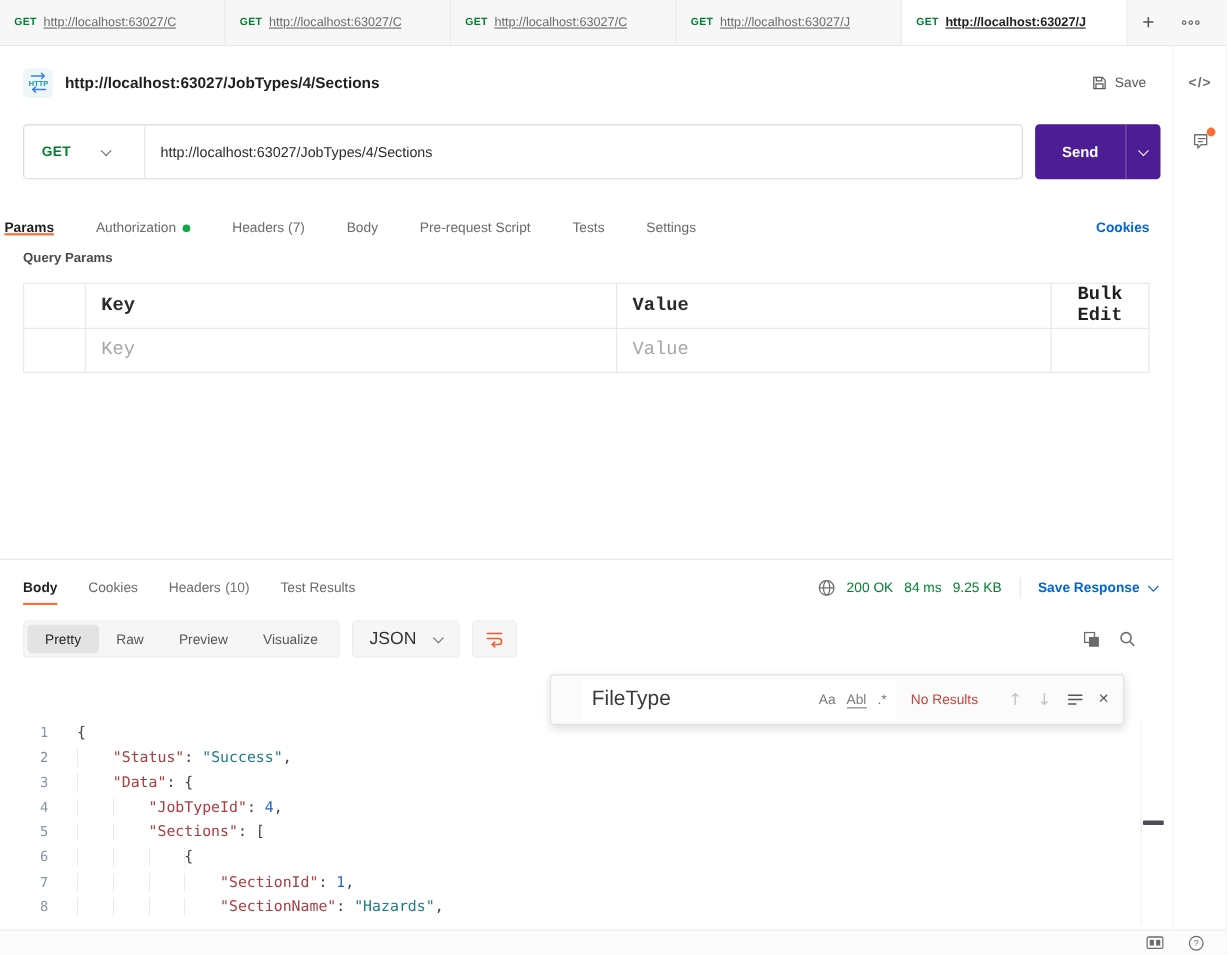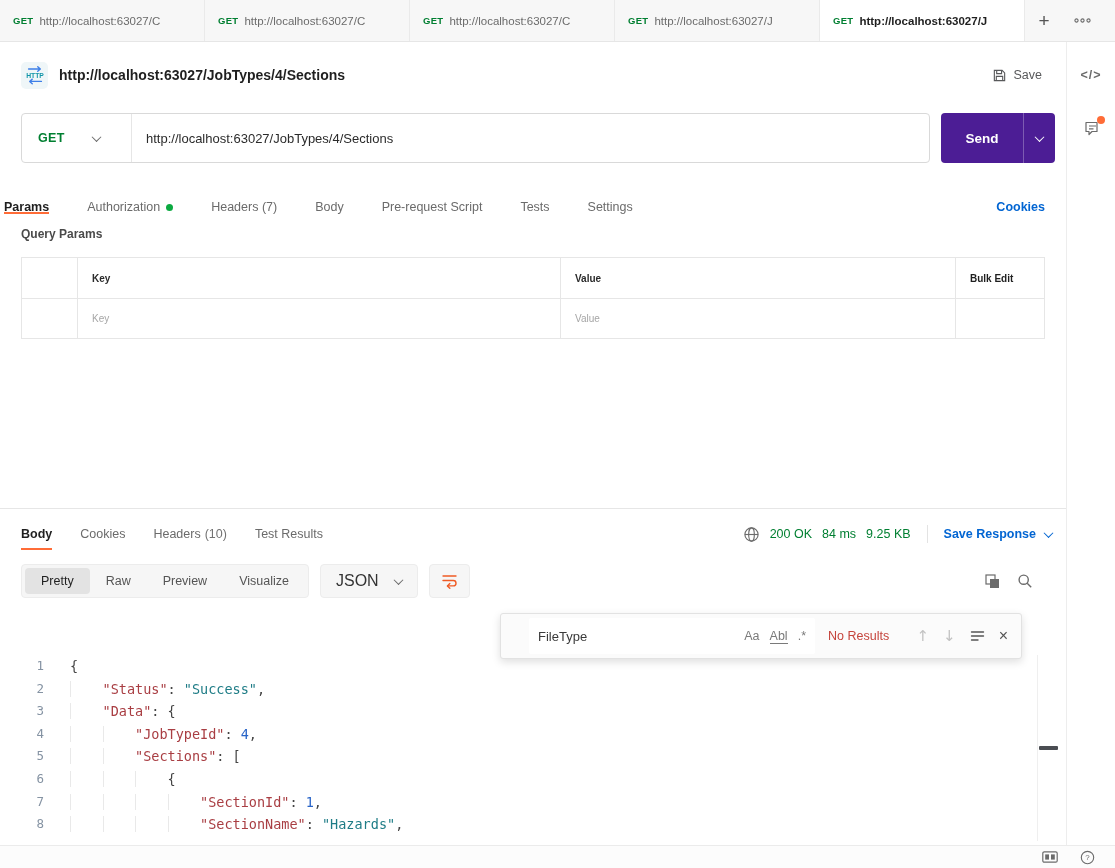--- a/index.html
+++ b/index.html
@@ -15,21 +15,21 @@
     position: absolute; top:0; left:0; right:0; height:42px;
     background:#F7F7F7; border-bottom:1px solid #E6E6E6;
     display:flex; align-items:stretch;
   }
   .wtab {
     width:205px; flex:none; display:flex; align-items:center; gap:6px;
     padding:0 13px; border-right:1px solid #EAEAEA; overflow:hidden;
     white-space:nowrap; font-size:11.5px; color:#6B6B6B; cursor:default;
   }
   .wtab .meth { color:#007F31; font-size:9.5px; font-weight:700; letter-spacing:.3px; flex:none; }
-  .wtab .urltext { overflow:hidden; white-space:nowrap; }
+  .wtab .urltext { overflow:hidden; white-space:nowrap;text-decoration:underline; }
   .wtab.active { background:#fff; color:#1F1F1F; font-weight:700; position:relative; }
   .wtab.active::after { content:""; position:absolute; left:0; right:0; bottom:-1px; height:1px; background:#fff; }
   .tabbar-btn { width:38px; display:flex; align-items:center; justify-content:center; color:#6B6B6B; }
   .plus-glyph { font-size:19px; font-weight:400; color:#555; line-height:1; }
   
   .main { position:absolute; left:0; top:42px; width:1067px; bottom:23px; background:#fff; border-right:1px solid #EDEDED; }
   .title-row { position:absolute; top:11px; left:21px; right:14px; height:44px; display:flex; align-items:center; gap:11px; }
   .title-text { font-size:14px; font-weight:700; color:#1F1F1F; flex:1; overflow:hidden; white-space:nowrap; }
   .save-btn { display:flex; align-items:center; gap:7px; color:#58595B; font-size:12.5px; padding:6px 10px; border-radius:4px; cursor:pointer; }
   .http-badge { width:27px; height:27px; border-radius:5px; background:#EFF6F8; display:flex; align-items:center; justify-content:center; flex:none; }
@@ -51,21 +51,21 @@
   .rtab { margin-right:38px; display:flex; align-items:center; gap:6px; font-size:12.5px; color:#6B6B6B; position:relative; cursor:pointer; }
   .rtab.active { color:#1F1F1F; font-weight:600; }
   .rtab.active::after { content:""; position:absolute; left:0; right:0; bottom:0; height:2px; background:#FF6C37; }
   .gdot { width:7px; height:7px; border-radius:50%; background:#0CAA41; display:inline-block; }
   .cookies-link { margin-left:auto; color:#0265D2; font-weight:700; font-size:12.5px; display:flex; align-items:center; cursor:pointer; }
   
   .qp-title { position:absolute; top:185px; left:21px; font-size:12px; font-weight:700; color:#4A4A4A; }
   .qp-table { position:absolute; top:215px; left:21px; width:1024px; border:1px solid #E6E6E6; }
   .qp-row { display:flex; height:40px; }
   .qp-row + .qp-row { border-top:1px solid #E6E6E6; }
-  .qp-cell { display:flex; align-items:center; padding:0 14px; border-right:1px solid #E6E6E6; font-size:10px; }
+  .qp-cell { display:flex; align-items:center; padding:0 14px; border-right:1px solid #E6E6E6; font-size:17px;font-family:Liberation Mono, monospace; }
   .qp-cell:last-child { border-right:0;text-align:center; }
   .c-check { width:56px; flex:none; }
   .c-key { width:483px; flex:none; }
   .c-val { width:395px; flex:none; }
   .c-bulk { flex:1; }
   .qp-head { font-weight:700; color:#2B2B2B; }
   .ph { color:#A6A6A6; }
   .bulk-btn { font-weight:700; color:#1F1F1F; cursor:pointer; }
   
   .resp { position:absolute; top:466px; left:0; right:0; bottom:0; border-top:1px solid #E6E6E6; }
@@ -88,21 +88,21 @@
   .tool-icons { margin-left:auto; display:flex; align-items:center; gap:17px; padding-right:12px; }
   .tool-icon { cursor:pointer; display:flex; align-items:center; }
   
   .find {
     position:absolute; top:104px; left:500px; width:522px; height:46px;
     background:#FBFBFB; border:1px solid #E2E2E2; border-radius:3px;
     box-shadow:0 3px 9px rgba(0,0,0,.13);
     display:flex; align-items:center; padding-left:28px; z-index:5;
   }
   .find-input { width:286px; height:36px; background:#fff; border-radius:2px; display:flex; align-items:center; padding:0 9px; gap:10px; }
-  .find-query { flex:1; font-size:13px; color:#3A3A3A; overflow:hidden; white-space:nowrap; }
+  .find-query { flex:1; font-size:19px; color:#3A3A3A; overflow:hidden; white-space:nowrap; }
   .find-opt { font-size:12.5px; color:#7A7A7A; cursor:pointer; flex:none; }
   .find-opt.uline { border-bottom:1px solid #7A7A7A; }
   .no-results { color:#C5443C; font-size:12.5px; margin-left:13px; white-space:nowrap; }
   .find-nav { margin-left:auto; display:flex; align-items:center; gap:14px; padding-right:13px; }
   .arrow-glyph { font-family:"DejaVu Sans",sans-serif; font-size:15px; color:#C2C2C2; }
   .find-close { font-size:16px; color:#555; cursor:pointer; line-height:1; }
   
   .code { position:absolute; top:146px; left:0; right:29px; bottom:0; overflow:hidden;
           font-family:"DejaVu Sans Mono","Liberation Mono",monospace; font-size:13.5px; line-height:22.6px; color:#3C3C3C; }
   .cline { display:flex; height:22.6px; white-space:pre; }

